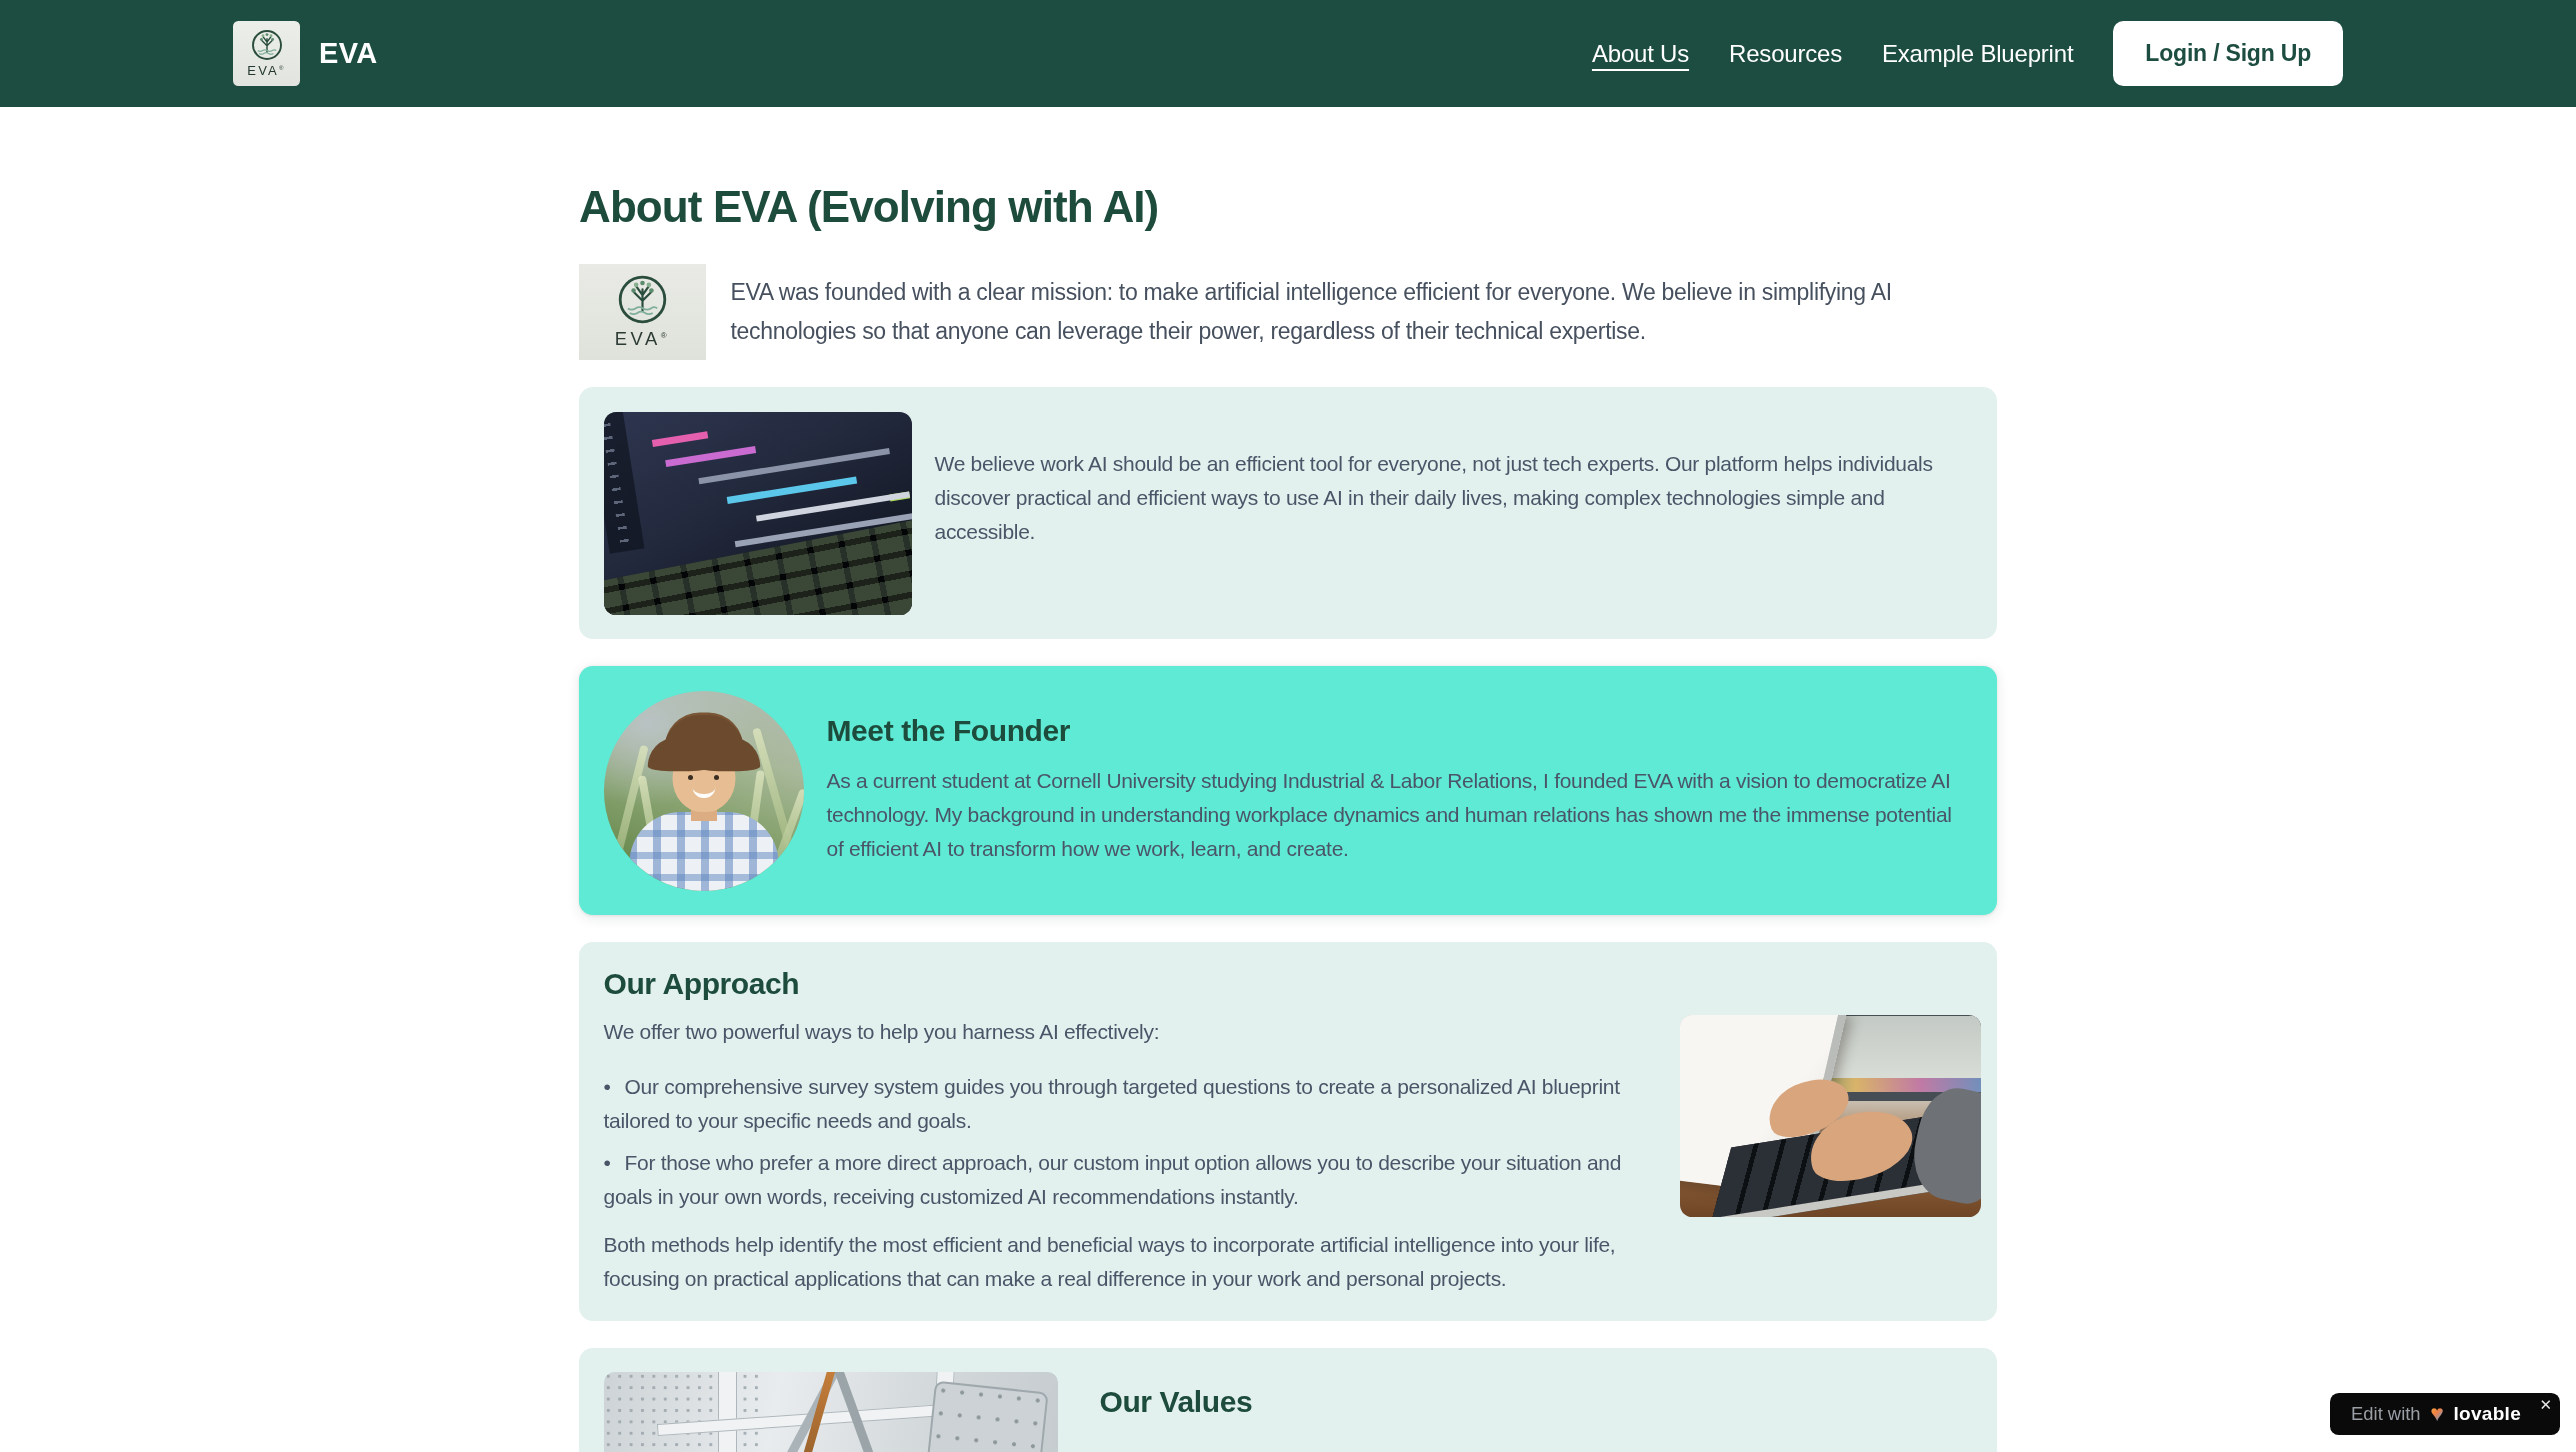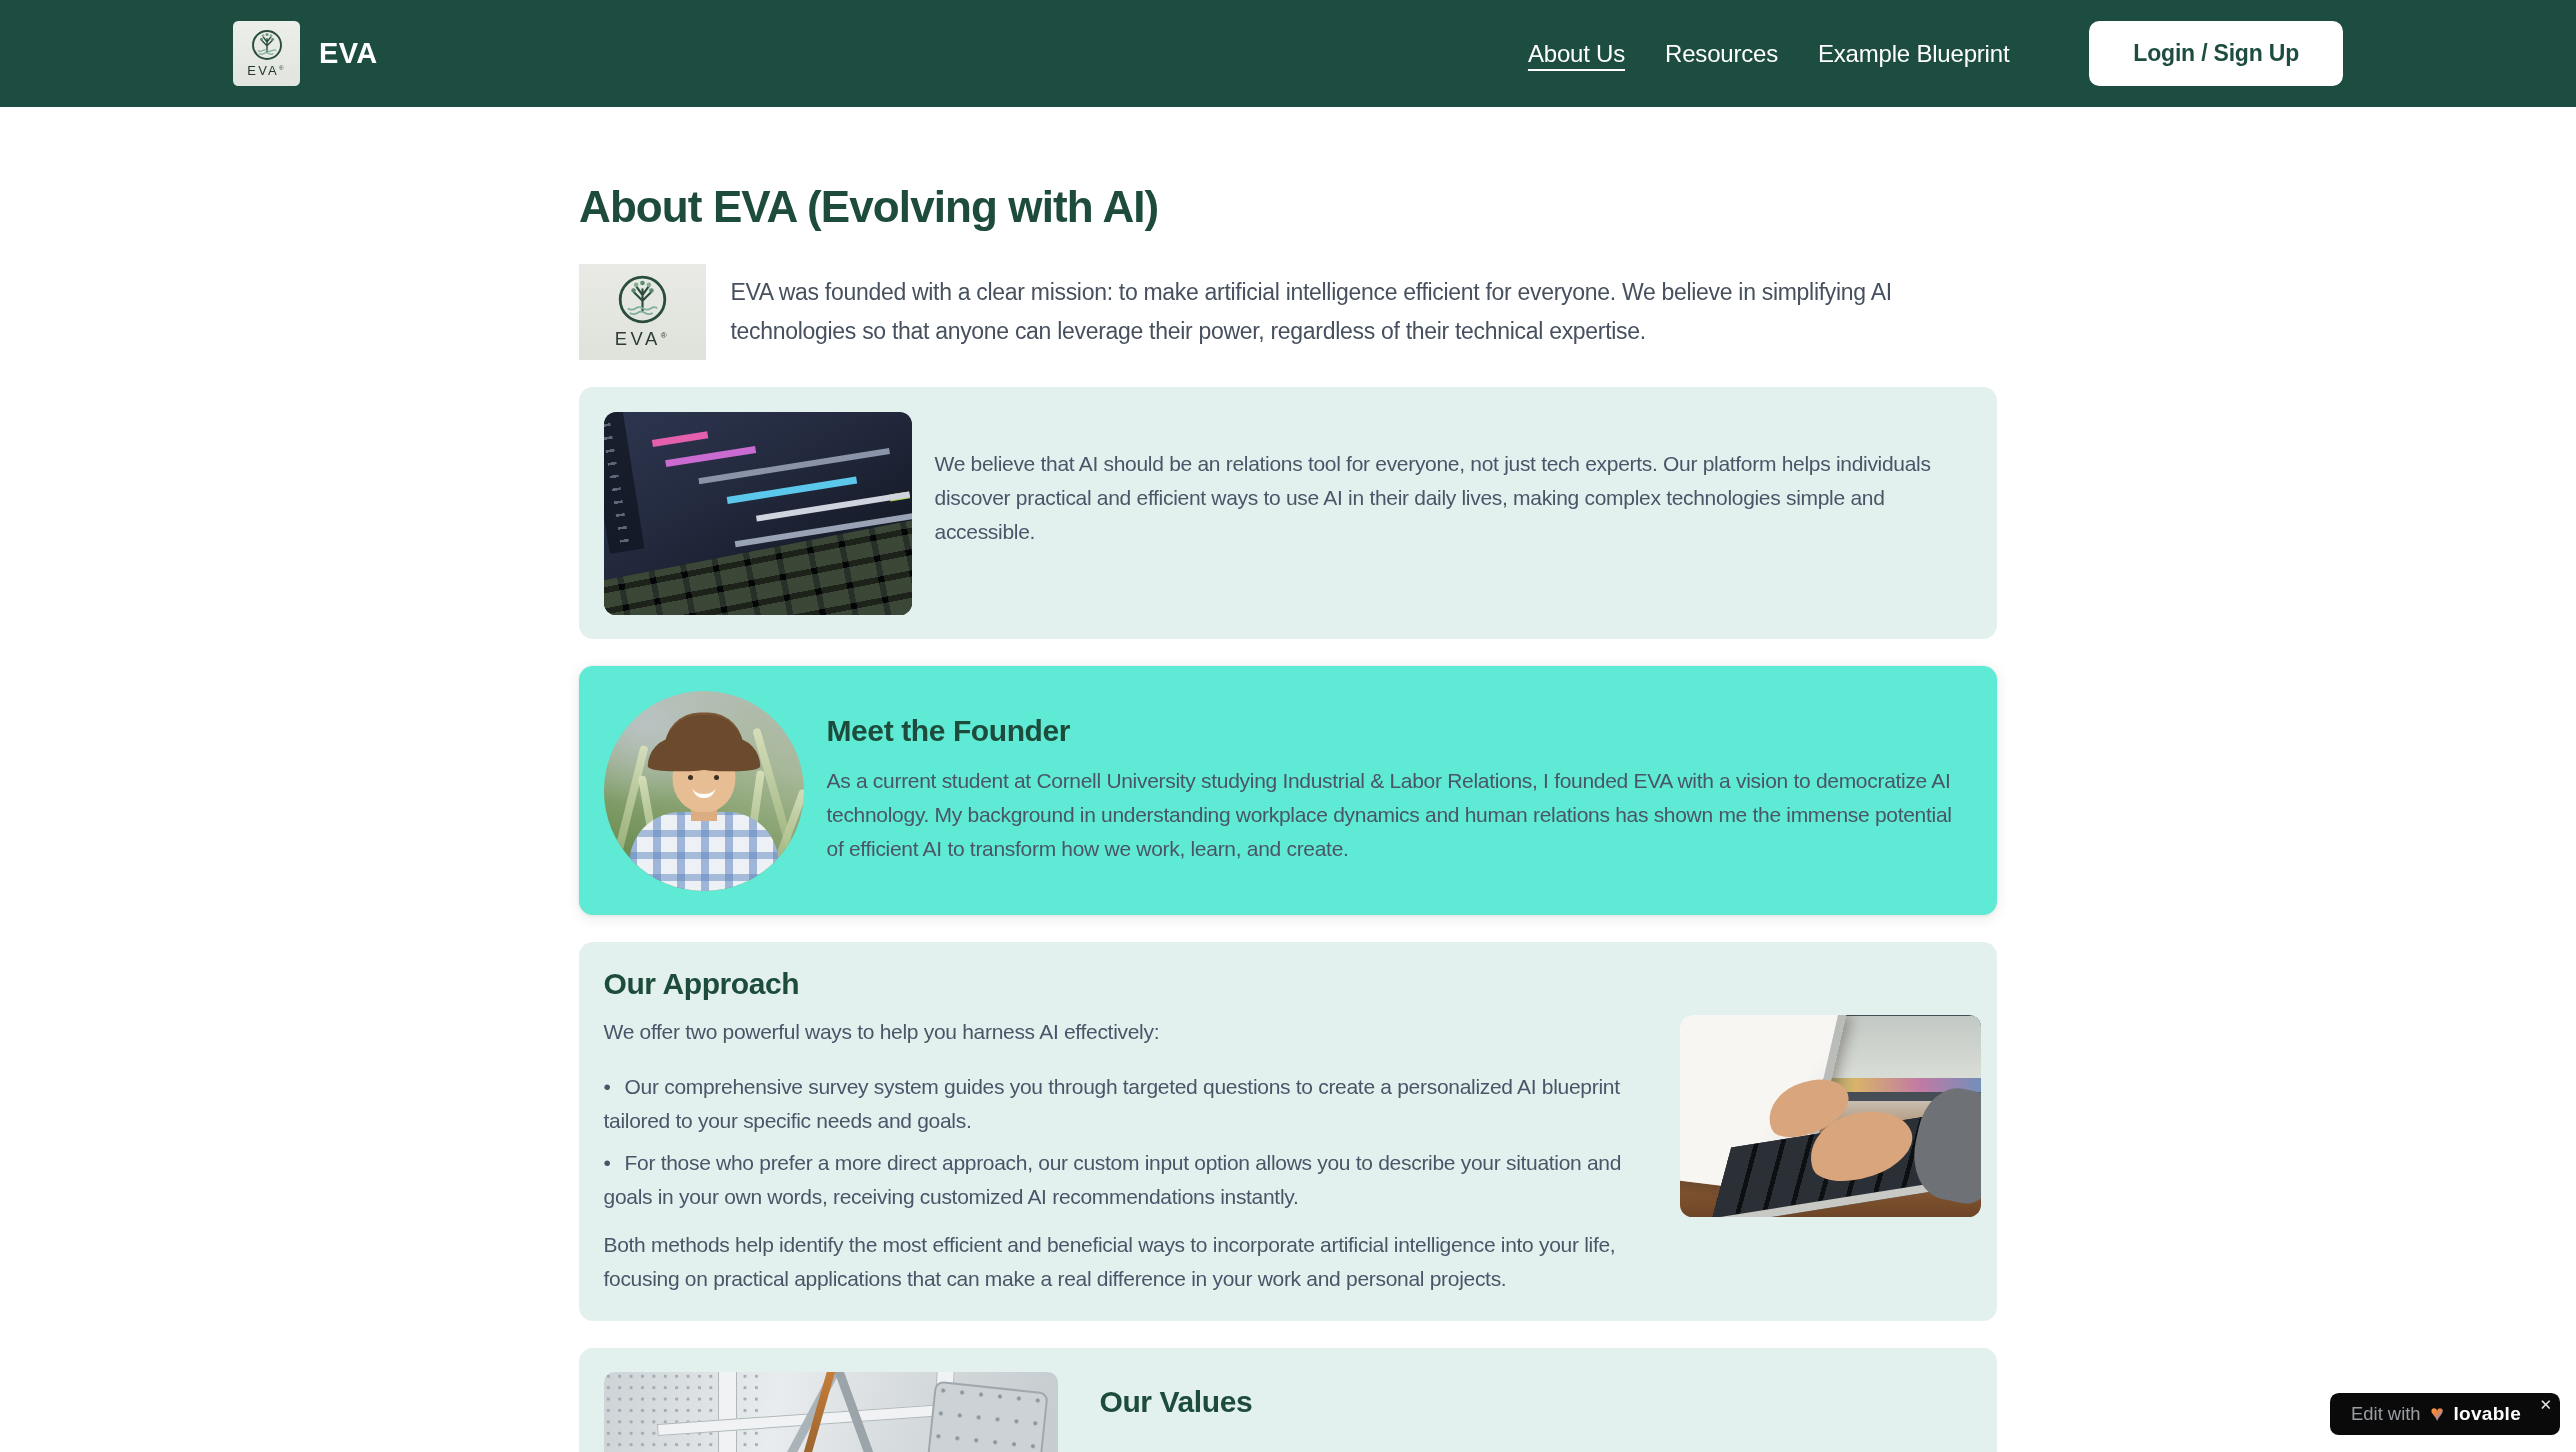--- a/index.html
+++ b/index.html
@@ -27,21 +27,21 @@
   .logo-box .logo-word { font-size:13px; letter-spacing:2.2px; color:#24382f; font-weight:500; }
   .logo-box .logo-word sup { font-size:6.1px; }
   .brand-title { color:#ffffff; font-size:29px; font-weight:700; letter-spacing:0.4px; }
   .nav { margin-left:auto; display:flex; align-items:center; gap:40px; }
   .nav a {
     color:#ffffff; font-size:24px; text-decoration:none; font-weight:400;
     letter-spacing:-0.2px; cursor:pointer;
   }
   .nav a.active { text-decoration:underline; text-underline-offset:7px; text-decoration-thickness:1.8px; }
   .login-btn {
-    margin-left:40px; height:65px; padding:0 44px;
+    height:65px; padding:0 32px;
     background:#ffffff; color:#1d4d40;
     border:none; border-radius:10.5px;
     font-family:inherit; font-size:23px; font-weight:600; letter-spacing:-0.2px;
     display:flex; align-items:center; cursor:pointer;
   }
 
   
   .main { width:1418px; margin:0 auto; padding-top:75px; }
   h1.page-title { color:#1d4b3c; font-size:44px; font-weight:700; letter-spacing:-0.9px; }
 
@@ -261,21 +261,21 @@
   </div>
 
   <section class="card mint">
     <div class="row">
       <div class="photo code" aria-hidden="true">
         <div class="gutter"></div>
         <div class="lines"></div>
         <div class="keys"></div>
       </div>
       <div class="mission-body">
-        <p>We believe that AI should be an relations tool for everyone, not just tech experts. Our platform helps individuals discover practical and efficient ways to use AI in their daily lives, making complex technologies simple and accessible.</p>
+        <p>We believe work AI should be an efficient tool for everyone, not just tech experts. Our platform helps individuals discover practical and efficient ways to use AI in their daily lives, making complex technologies simple and accessible.</p>
       </div>
     </div>
   </section>
 
   <section class="card white">
     <div class="row">
       <div class="avatar" aria-hidden="true">
         <div class="blade b1"></div>
         <div class="blade b2"></div>
         <div class="blade b3"></div>

